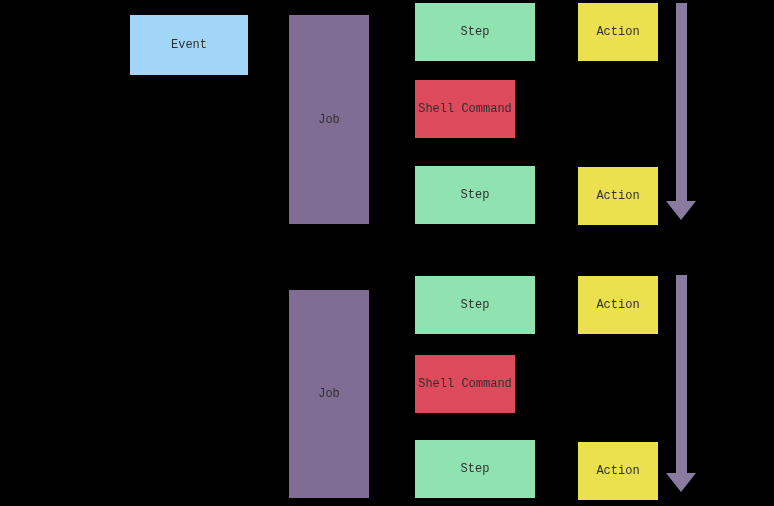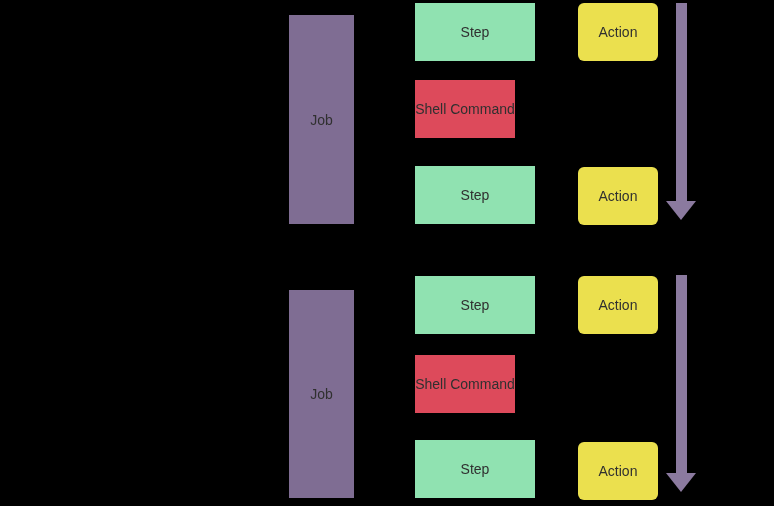--- a/index.html
+++ b/index.html
@@ -13,32 +13,33 @@
     height: 506px;
     background: var(--c-background, #000);
     overflow: hidden;
     font-family: "Liberation Sans", sans-serif;
   }
   .node {
     position: absolute;
     display: flex;
     align-items: center;
     justify-content: center;
-    font-size: 14px;
+    font-size: 12px;
     color: var(--c-text, #303030);
     text-align: center;
     box-sizing: border-box;
+    font-family: Liberation Mono, monospace;
   }
   .event  { background: var(--c-event, #a2d6f9); left: 130px; top: 15px;  width: 118px; height: 60px; }
-  .job    { background: var(--c-job,   #7f6d93); left: 289px; width: 65px; }
+  .job    { background: var(--c-job,   #7f6d93); left: 289px; width: 80px; }
   .job-1  { top: 15px;  height: 209px; }
   .job-2  { top: 290px; height: 208px; }
   .step   { background: var(--c-step,  #90e2b1); left: 415px; width: 120px; height: 58px; }
   .shell  { background: var(--c-shell, #dd4a5b); left: 415px; width: 100px; height: 58px; }
-  .action { background: var(--c-action,#ebe04e); left: 578px; width: 80px;  height: 58px; border-radius: 6px; }
+  .action { background: var(--c-action,#ebe04e); left: 578px; width: 80px;  height: 58px; }
   .g1-row1 { top: 3px; }
   .g1-row2 { top: 80px; }
   .g1-row3 { top: 166px; }
   .g1-action2 { top: 167px; }
   .g2-row1 { top: 276px; }
   .g2-row2 { top: 355px; }
   .g2-row3 { top: 440px; }
   .g2-action2 { top: 442px; }
   .arrow { position: absolute; left: 666px; width: 30px; }
   .arrow-1 { top: 3px;   height: 217px; }
@@ -60,20 +61,21 @@
     border-left: 15px solid transparent;
     border-right: 15px solid transparent;
     border-top: 19px solid var(--c-arrow, #8b7a9f);
   }
 </style>
 </head>
 <body>
 
 <div class="canvas">
 
+  <div class="node event">Event</div>
 
   <div class="node job job-1">Job</div>
 
   <div class="node step g1-row1">Step</div>
 
   <div class="node shell g1-row2">Shell Command</div>
 
   <div class="node step g1-row3">Step</div>
 
   <div class="node action g1-row1">Action</div>

